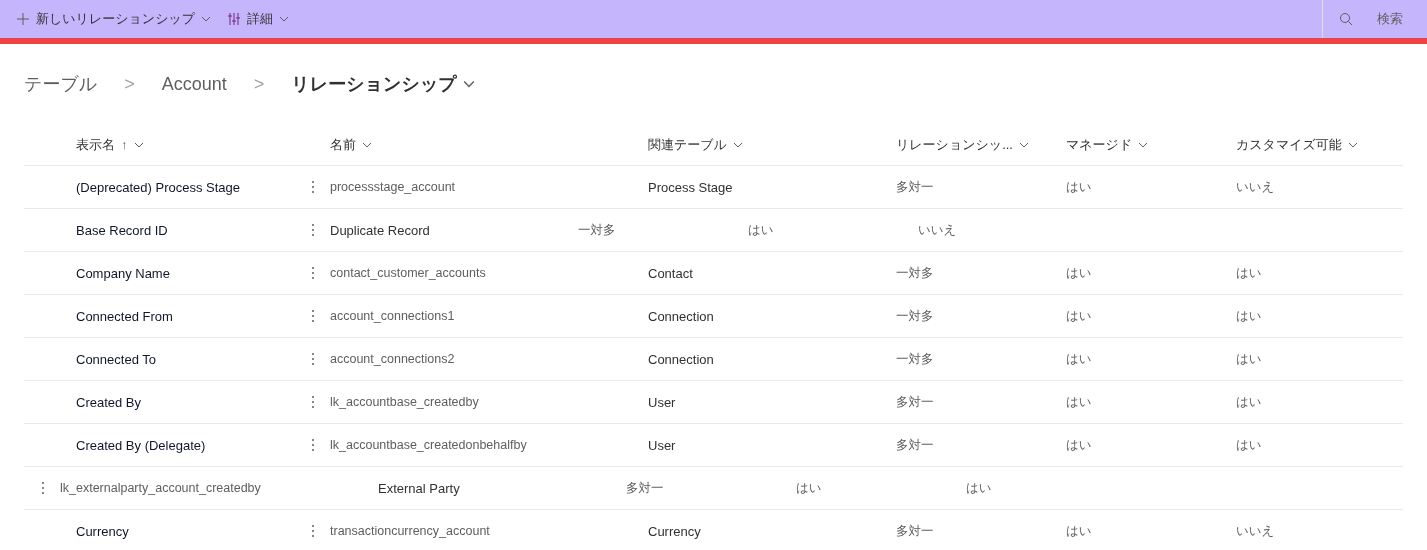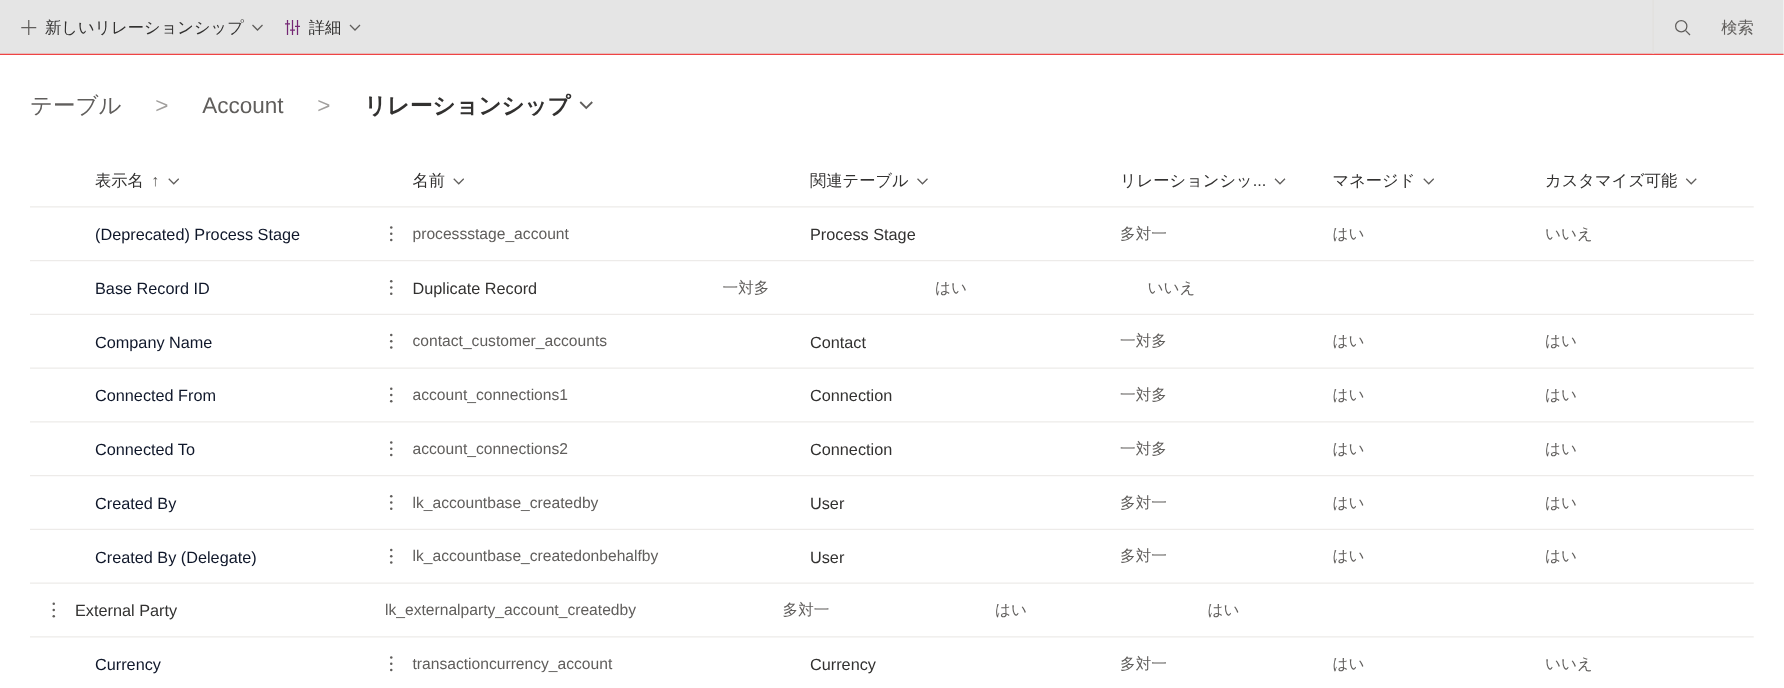--- a/index.html
+++ b/index.html
@@ -8,22 +8,22 @@
     font-family: 'Segoe UI', 'Yu Gothic UI', 'Meiryo', sans-serif;
     font-size: 13px;
     color: #323130;
     background: #fff;
     width: 1427px;
   }
   .toolbar {
     display: flex;
     align-items: center;
     height: 44px;
-    background: #e5e5e5;
-    border-bottom: 1px solid #ef4444;
+    background: #c4b5fd;
+    border-bottom: 6px solid #ef4444;
     padding: 0 8px;
   }
   .tb-btn {
     display: inline-flex;
     align-items: center;
     gap: 6px;
     padding: 0 8px;
     height: 100%;
     color: #323130;
     cursor: pointer;
@@ -305,22 +305,22 @@
           <div class="col c-custom">はい</div>
         </div>
         <div class="data-row">
           <div class="col c-more"><span class="more-btn">
               <svg width="12" height="14" viewBox="0 0 4 14">
                 <circle cx="2" cy="2" r="1" fill="#605e5c"></circle>
                 <circle cx="2" cy="7" r="1" fill="#605e5c"></circle>
                 <circle cx="2" cy="12" r="1" fill="#605e5c"></circle>
               </svg>
             </span></div>
+          <div class="col c-name">lk_externalparty_account_createdby</div>
           <div class="col c-related">External Party</div>
-          <div class="col c-name">lk_externalparty_account_createdby</div>
           <div class="col c-reltype">多対一</div>
           <div class="col c-managed">はい</div>
           <div class="col c-custom">はい</div>
         </div>
         <div class="data-row">
           <div class="col c-display">Currency</div>
           <div class="col c-more"><span class="more-btn">
               <svg width="12" height="14" viewBox="0 0 4 14">
                 <circle cx="2" cy="2" r="1" fill="#605e5c"></circle>
                 <circle cx="2" cy="7" r="1" fill="#605e5c"></circle>

